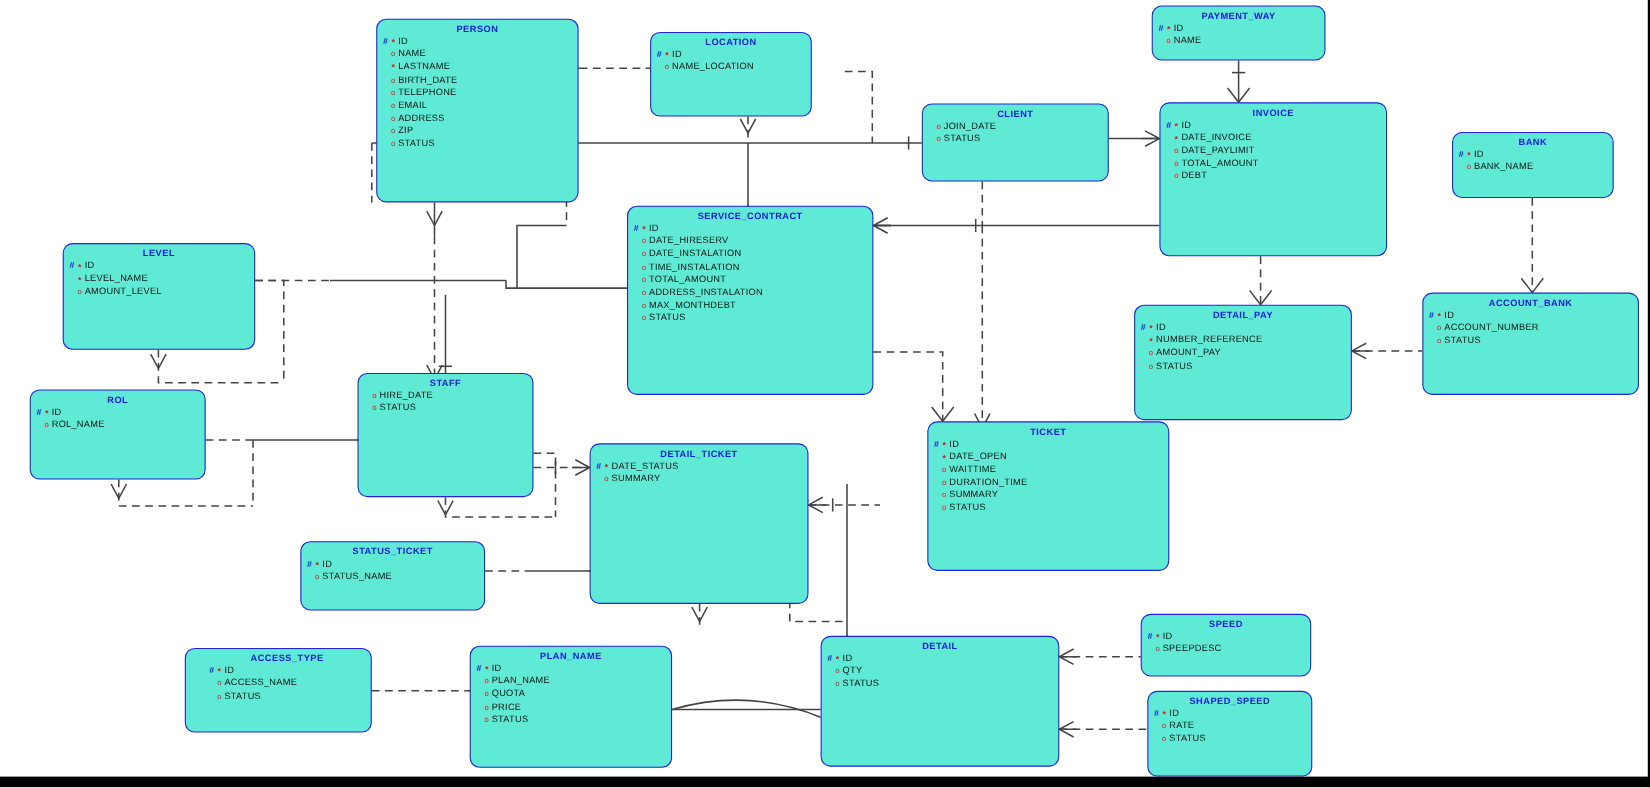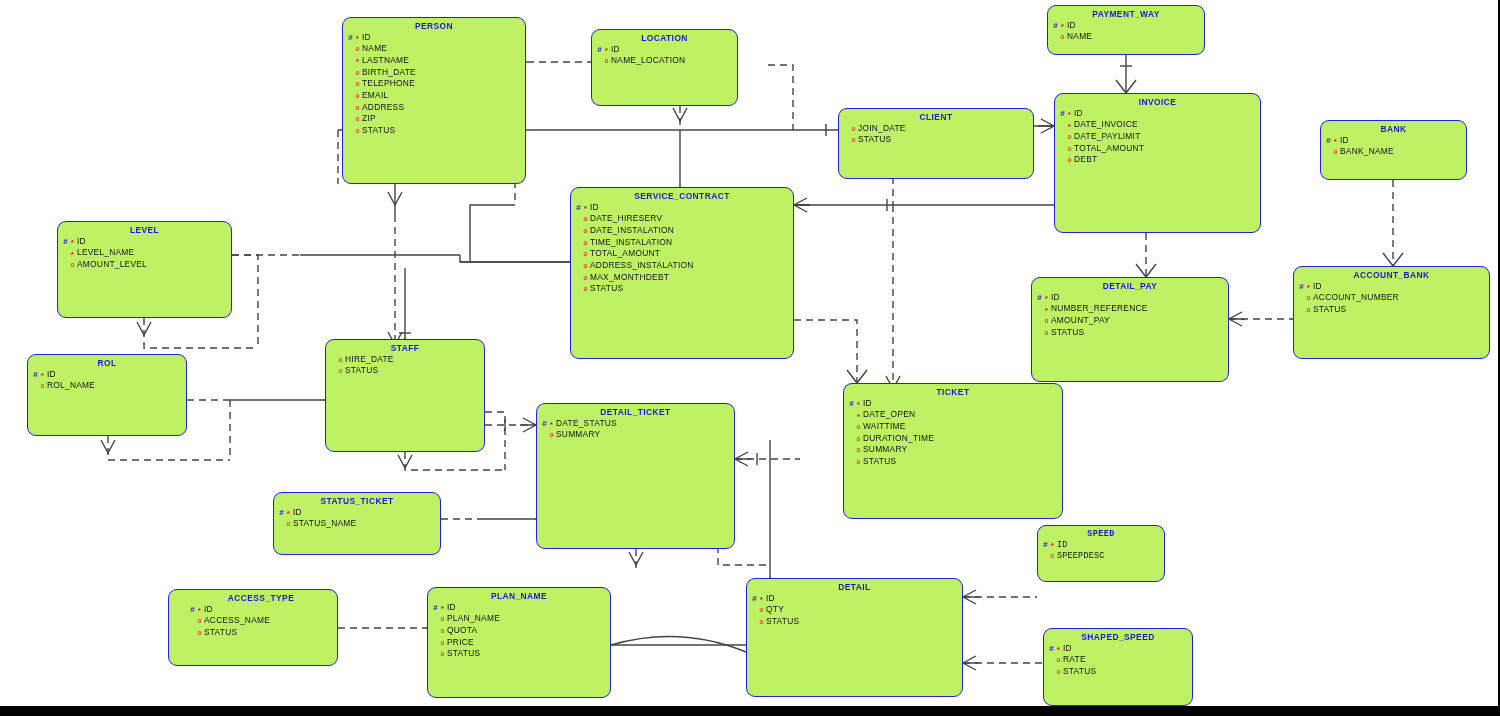--- a/index.html
+++ b/index.html
@@ -7,21 +7,21 @@
     position:relative;
     width:1500px;height:716px;
     background:#ffffff;
     overflow:hidden;
     font-family:"Liberation Sans", sans-serif;
   }
   #links{position:absolute;left:0;top:0;width:1500px;height:716px;}
   .entity{
     position:absolute;
     box-sizing:border-box;
-    background:#bef264;
+    background:#5eead4;
     border:1.3px solid #2222dd;
     border-radius:9px;
     z-index:5;
   }
   .ent-title{
     text-align:center;
     color:#1818d8;
     font-size:8.4px;
     font-weight:bold;
     letter-spacing:.45px;
@@ -309,21 +309,21 @@
             <span class="mk mk-req">*</span>
             <span class="aname">ID</span>
           </div>
           <div class="attr">
             <span class="mk mk-blank">&nbsp;</span>
             <span class="mk mk-opt">o</span>
             <span class="aname">NAME</span>
           </div>
         </div>
       </div>
-      <div class="entity" style="left: 838px; top: 108px; width: 196px; height: 71px;">
+      <div class="entity" style="left: 838px; top: 94px; width: 170px; height: 71px;">
         <div class="ent-title">CLIENT</div>
         <div class="attrs">
           <div class="attr">
             <span class="mk mk-blank">&nbsp;</span>
             <span class="mk mk-opt">o</span>
             <span class="aname">JOIN_DATE</span>
           </div>
           <div class="attr">
             <span class="mk mk-blank">&nbsp;</span>
             <span class="mk mk-opt">o</span>
@@ -574,21 +574,21 @@
             <span class="mk mk-req">*</span>
             <span class="aname">ID</span>
           </div>
           <div class="attr">
             <span class="mk mk-blank">&nbsp;</span>
             <span class="mk mk-opt">o</span>
             <span class="aname">STATUS_NAME</span>
           </div>
         </div>
       </div>
-      <div class="entity" style="left: 1037px; top: 525px; width: 128px; height: 57px; font-family: Liberation Mono, monospace;">
+      <div class="entity" style="left: 1037px; top: 558px; width: 155px; height: 57px;">
         <div class="ent-title">SPEED</div>
         <div class="attrs">
           <div class="attr">
             <span class="mk mk-pk">#</span>
             <span class="mk mk-req">*</span>
             <span class="aname">ID</span>
           </div>
           <div class="attr">
             <span class="mk mk-blank">&nbsp;</span>
             <span class="mk mk-opt">o</span>

